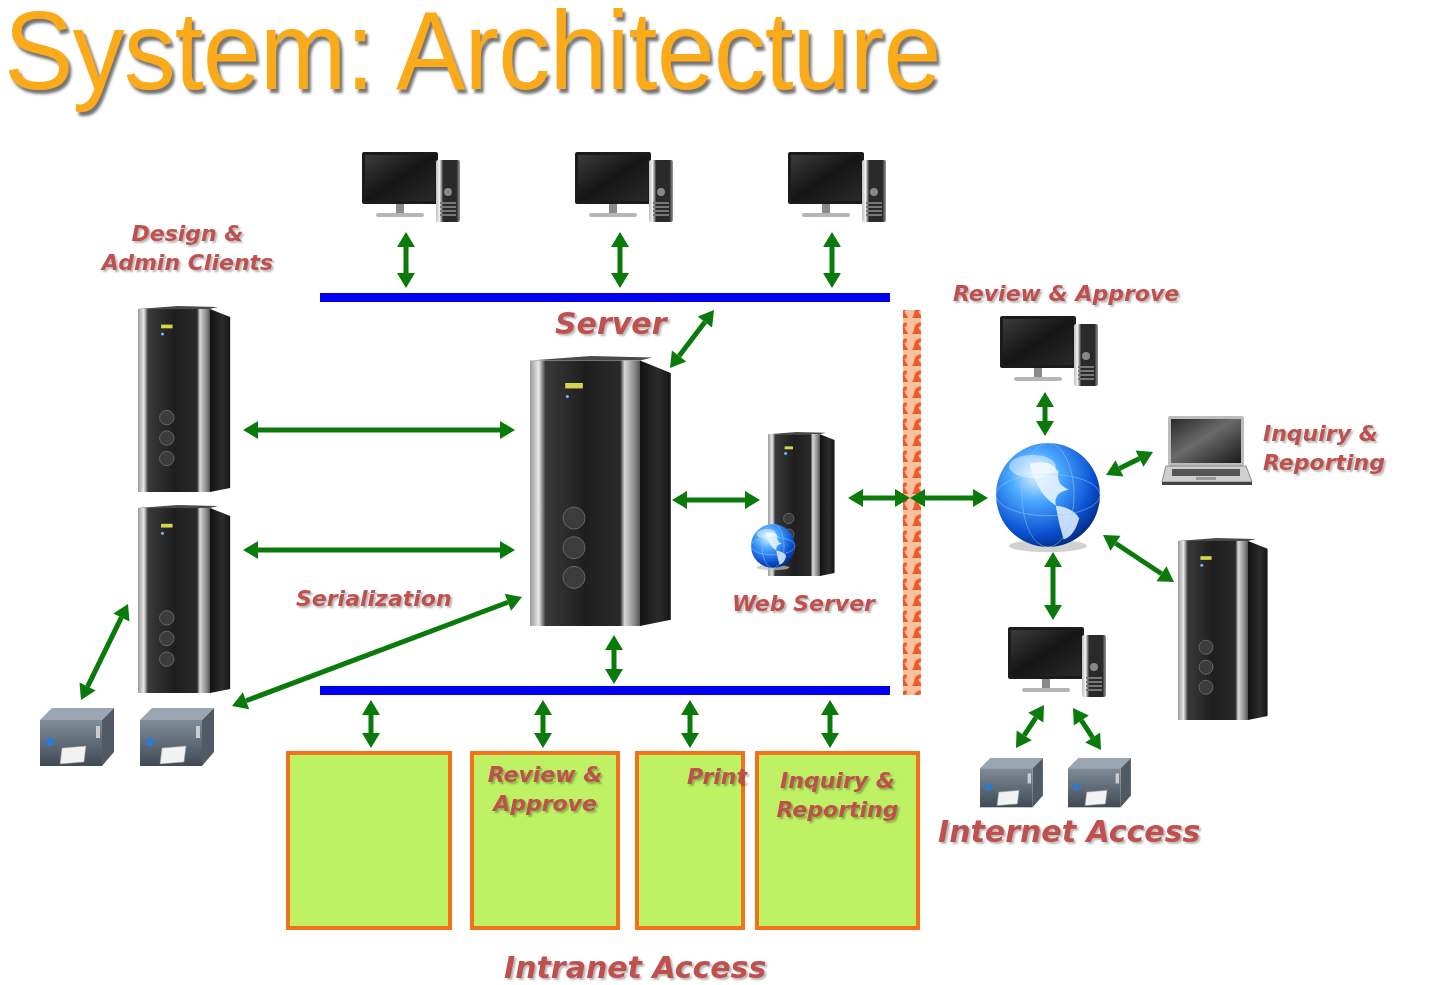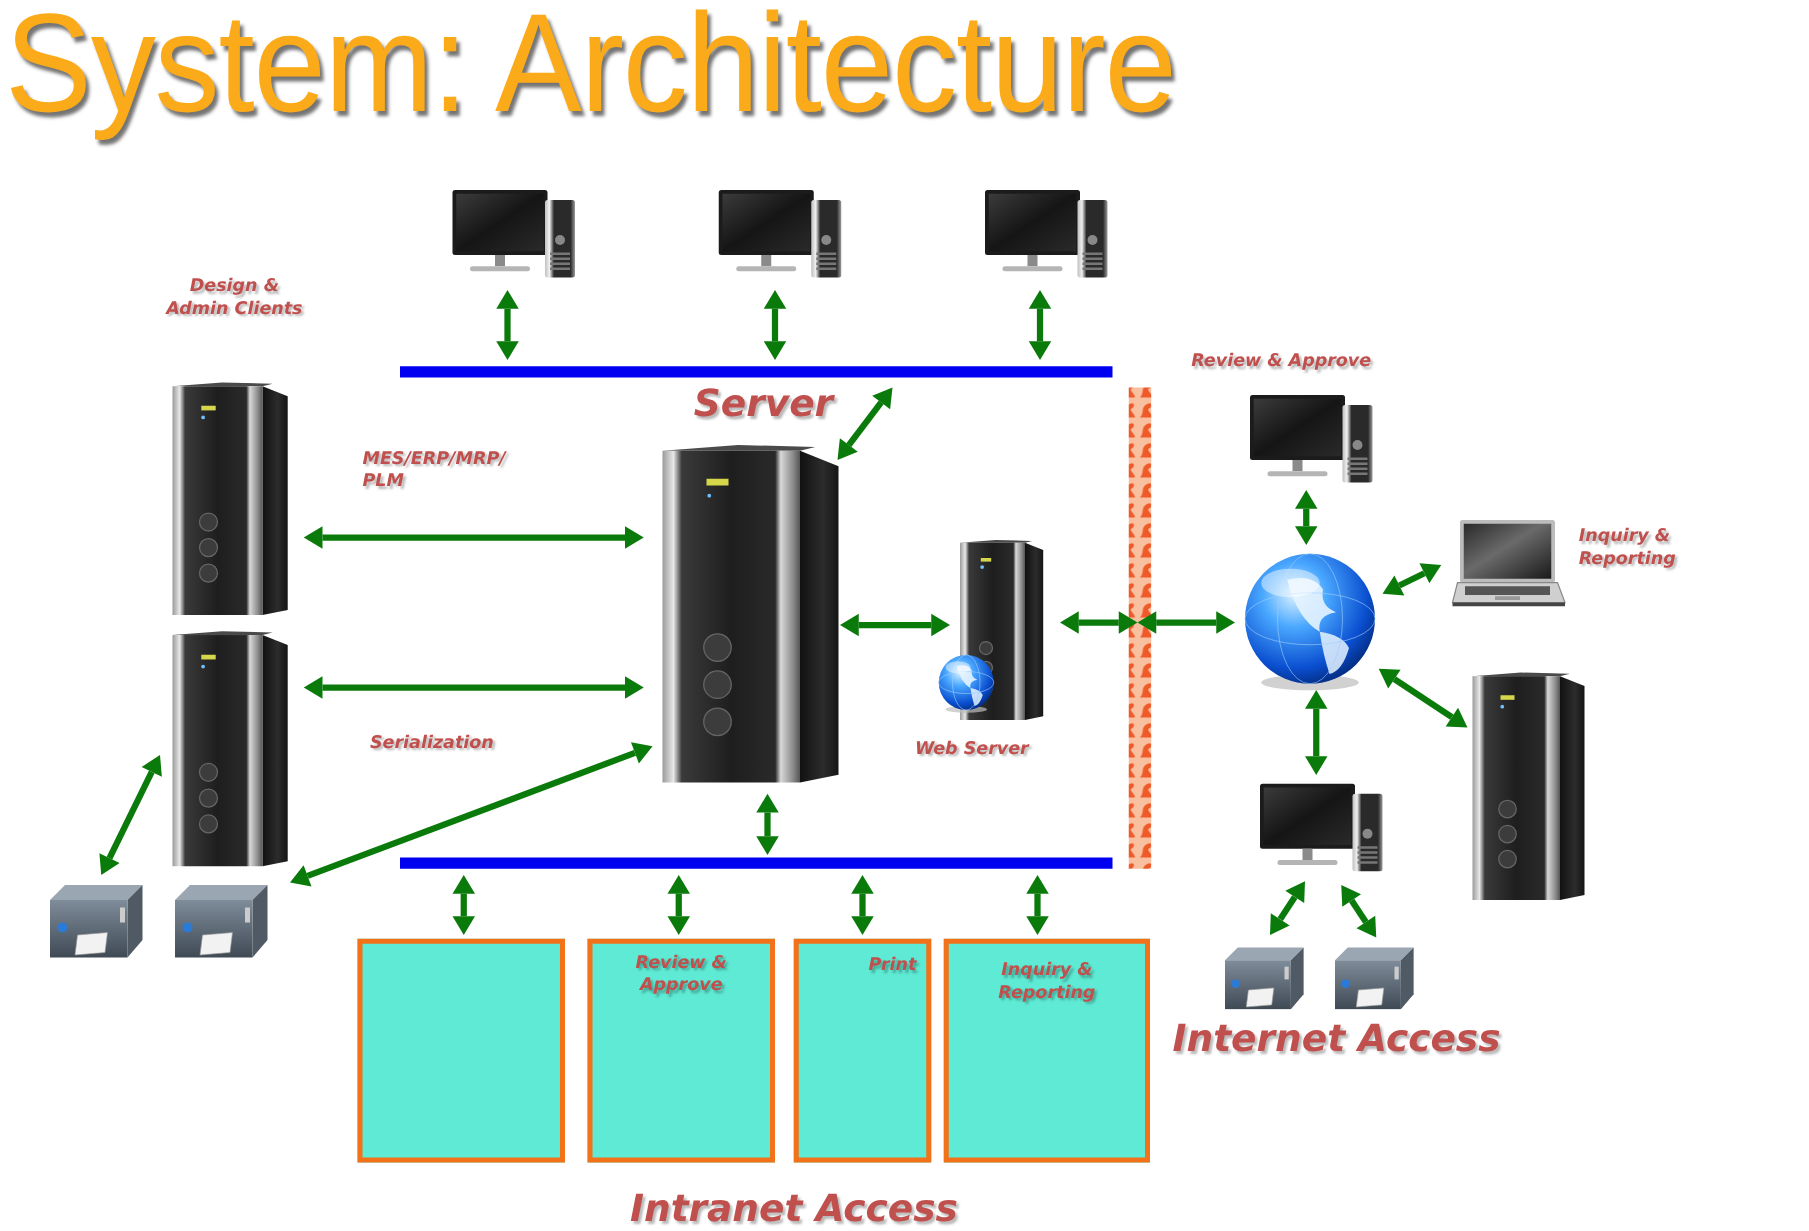--- a/index.html
+++ b/index.html
@@ -9,22 +9,22 @@
     position:absolute; left:4px; top:-14px; font-family:"Liberation Sans", sans-serif;
     font-size:112px; color:#FBAA19; letter-spacing:-1px; transform:scaleX(0.93); transform-origin:left top;
     text-shadow:3px 4px 3px rgba(0,0,0,0.55); white-space:nowrap;
   }
   .lbl {
     position:absolute; font-family:"DejaVu Sans", sans-serif; font-style:italic; font-weight:bold;
     color:#C0504D; text-shadow:2px 2px 2px rgba(0,0,0,0.28); white-space:nowrap; line-height:1.3;
   }
   .lbl.c { text-align:center; }
   .lbl.big { font-size:30px; }
-  .lbl.med { font-size:14px; }
-  .box { position:absolute; border:4px solid #F27119; box-sizing:border-box; background:#5eead4; }
+  .lbl.med { font-size:22px; }
+  .box { position:absolute; border:4px solid #F27119; box-sizing:border-box; background:#bef264; }
 </style>
 </head>
 <body>
 
 <div id="stage">
 
   <div class="title">System: Architecture</div>
 
   <svg id="diagram" width="1447" height="985" style="position:absolute;left:0;top:0">
     <defs>
@@ -455,24 +455,20 @@
           <rect x="824" y="904" width="20" height="3" fill="#999"></rect>
           <rect x="790" y="909" width="90" height="3" fill="#444"></rect>
         </g>
       </g>
   </svg>
 
   <div class="lbl c med" style="left:100px;top:220px;width:175px;">
     <div>Design &amp;</div>
     <div>Admin Clients</div>
   </div>
-  <div class="lbl med" style="left:290px;top:358px;">
-    <div>MES/ERP/MRP/</div>
-    <div>PLM</div>
-  </div>
   <div class="lbl big" style="left:534px;top:304px;margin-left:21px;">Server</div>
   <div class="lbl med" style="left:296px;top:585px;">Serialization</div>
   <div class="lbl med" style="left:732px;top:590px;">Web Server</div>
   <div class="lbl med" style="left:953px;top:280px;text-align:right;">Review &amp; Approve</div>
   <div class="lbl med" style="left:1263px;top:420px;">
     <div>Inquiry &amp;</div>
     <div>Reporting</div>
   </div>
   <div class="lbl big" style="left:938px;top:812px;">Internet Access</div>
   <div class="lbl big" style="left:504px;top:948px;">Intranet Access</div>

